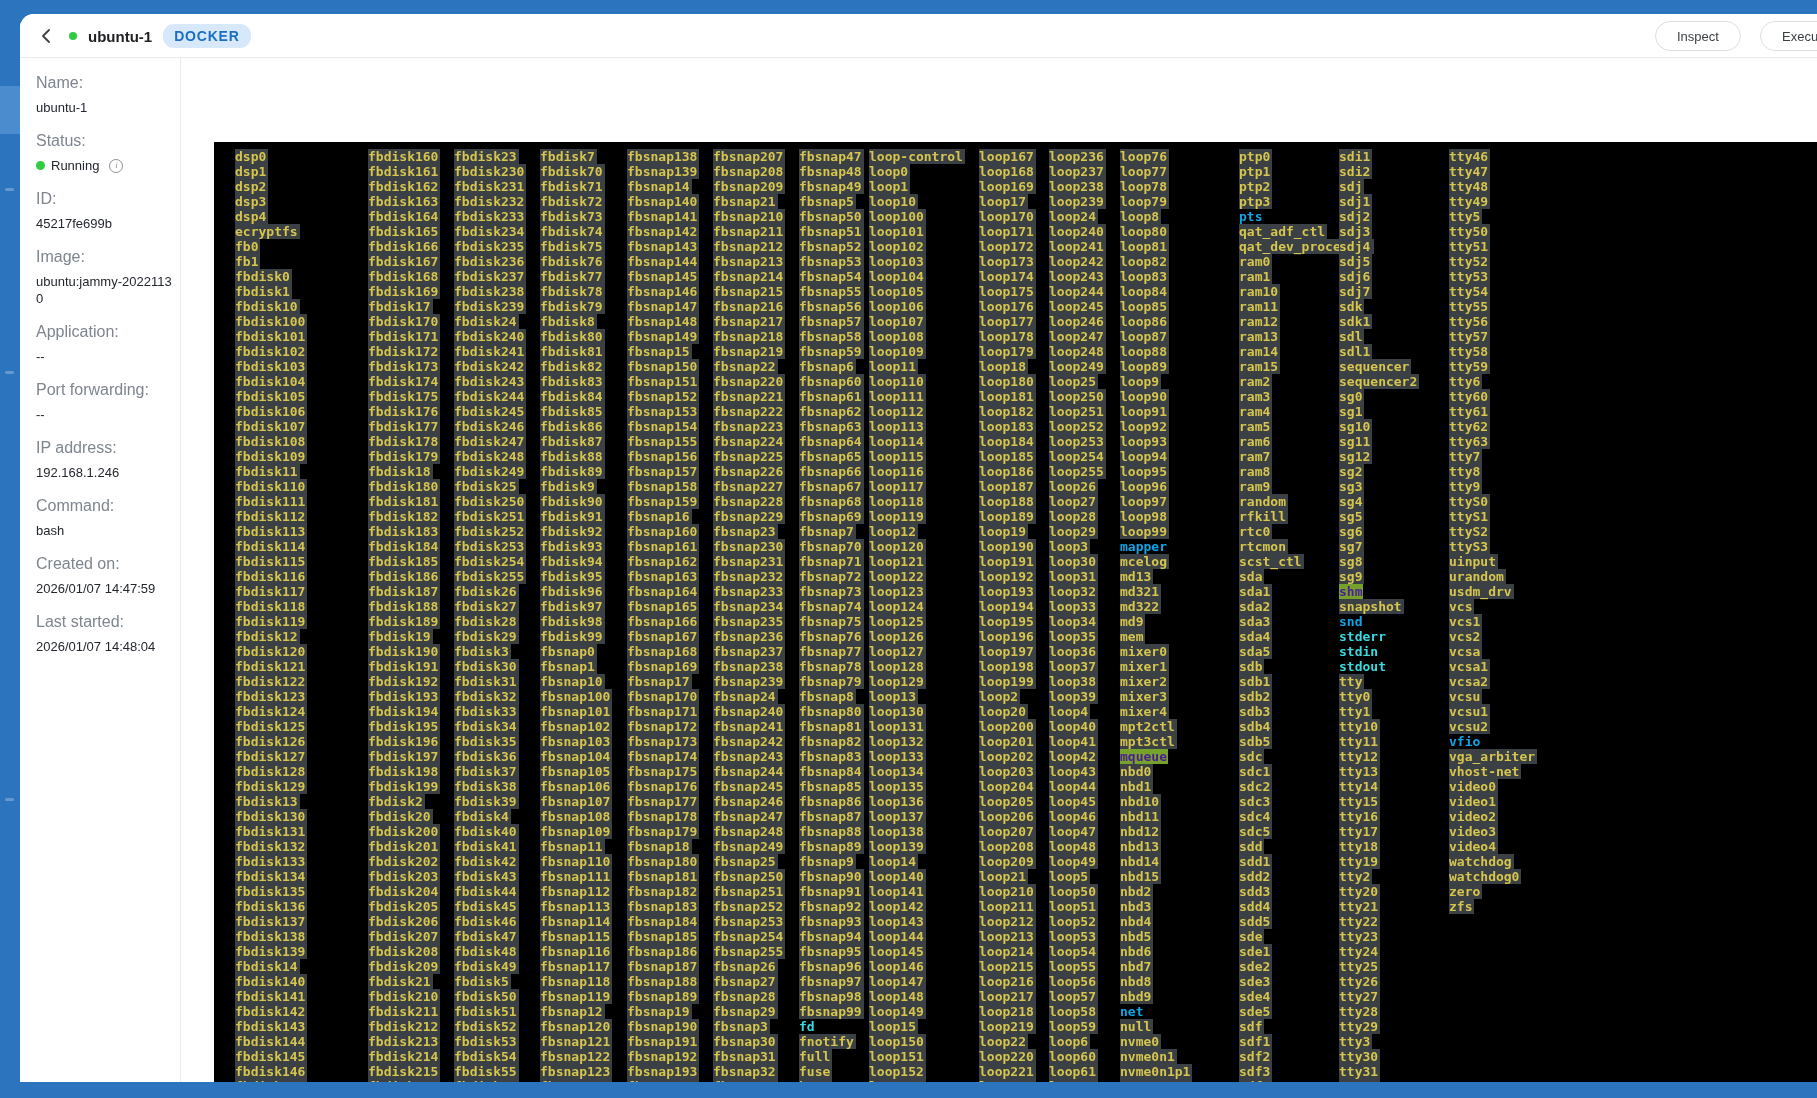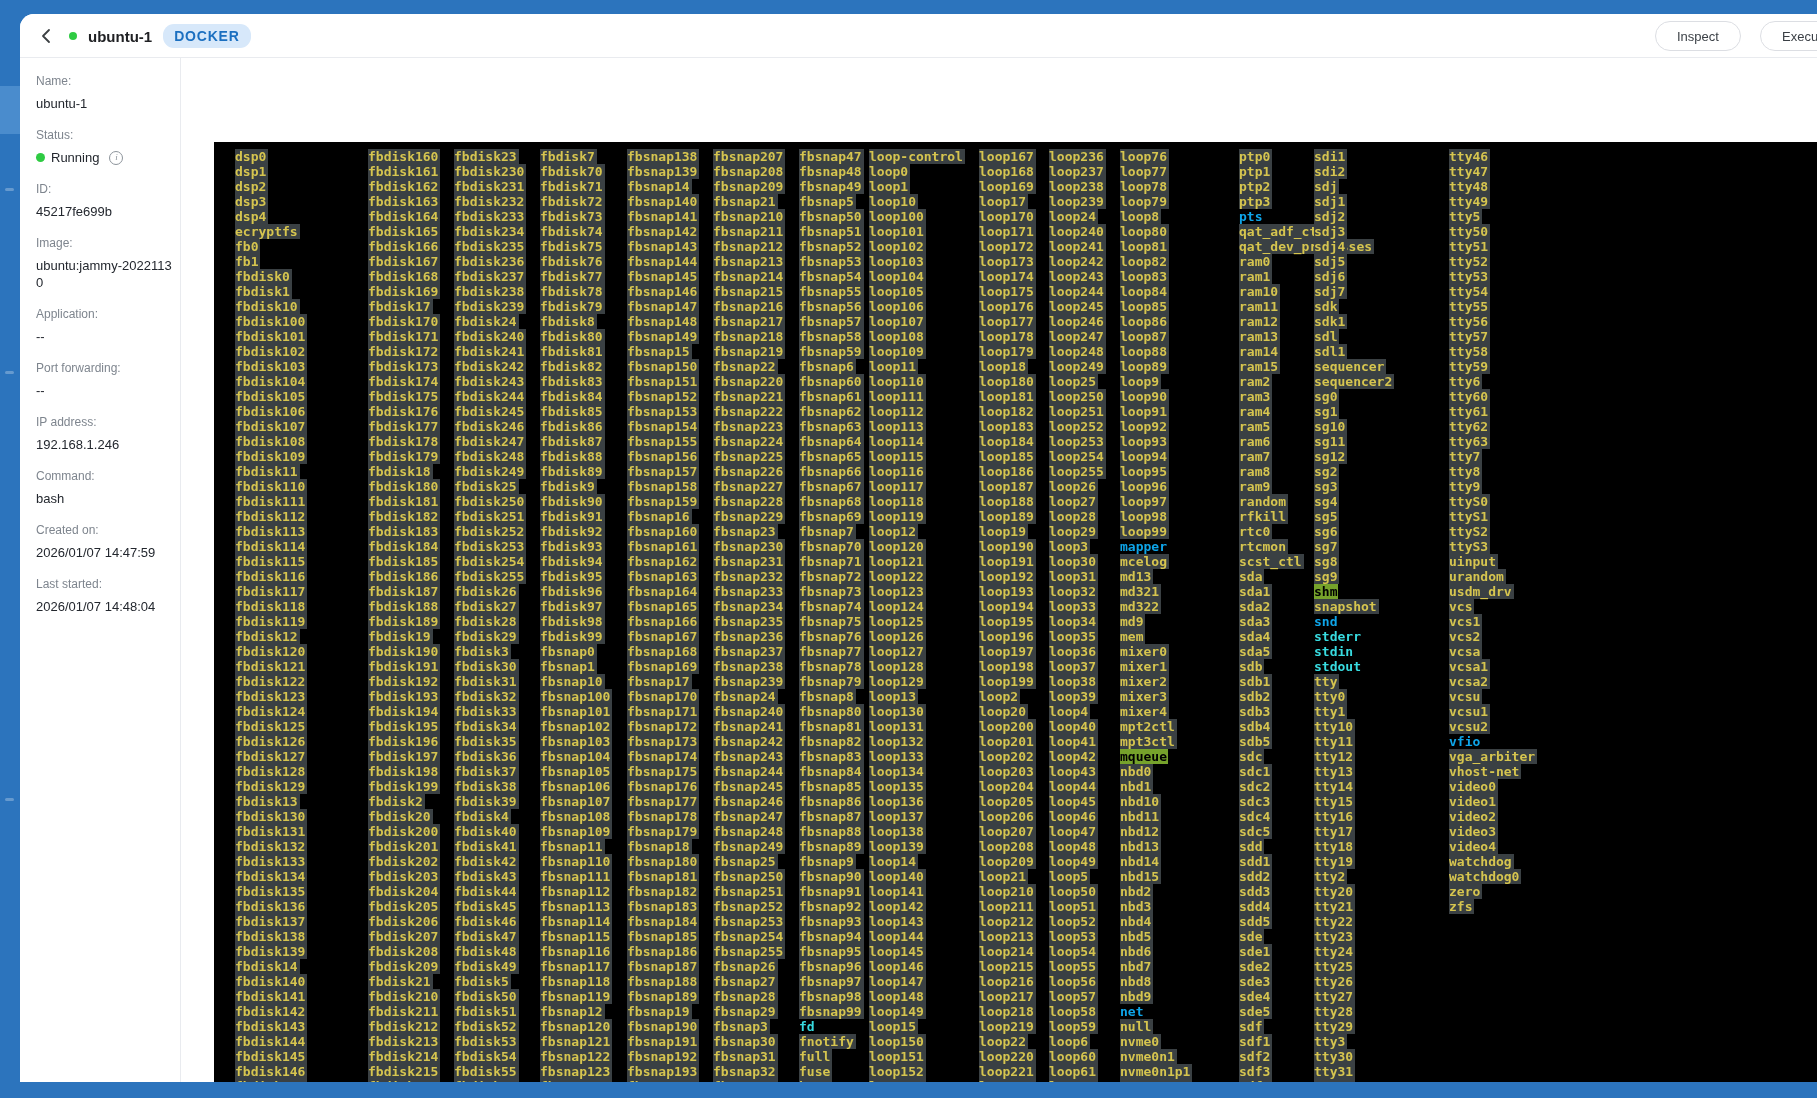--- a/index.html
+++ b/index.html
@@ -21,40 +21,40 @@
   .dot { width:8px; height:8px; border-radius:50%; background:#2fcb43; }
   .title { font-size:15px; font-weight:bold; color:#202124; }
   .badge { background:#d7e8fa; color:#1b6fc0; font-size:14px; font-weight:bold; letter-spacing:.8px; padding:4px 11px; border-radius:11px; }
   .pillbtn { position:absolute; top:7px; height:30px; background:#fff; border:1px solid #dcdee3; border-radius:16px; font-size:13px; color:#3a3f45; padding:0 21px; font-family:"Liberation Sans",sans-serif; cursor:pointer; white-space:nowrap; }
   .btn-inspect { left:1635px; }
   .btn-execute { left:1740px; min-width:112px; text-align:left; }
 
   
   .sidebar { position:absolute; left:0; top:44px; width:161px; bottom:0; background:#fff; border-right:1px solid #e9ebef; padding:16px 8px 16px 16px; }
   .f { margin-bottom:16px; }
-  .f-label { font-size:12px; color:#7e858e; margin-bottom:7px; }
+  .f-label { font-size:16px; color:#7e858e; margin-bottom:7px; }
   .f-value { font-size:13px; color:#23272e; line-height:17px; word-break:break-all; }
   .statusrow { display:flex; align-items:center; gap:6px; }
   .sdot { width:9px; height:9px; border-radius:50%; background:#2fcb43; flex:0 0 auto; }
   .info-i { width:14px; height:14px; border:1.4px solid #8d949b; border-radius:50%; font-size:9px; color:#8d949b; display:inline-flex; align-items:center; justify-content:center; font-family:"Liberation Serif",serif; font-style:italic; margin-left:4px; cursor:pointer; }
 
   
   .tabbar { position:absolute; left:161px; top:44px; right:0; height:42px; background:#f2f3f7; display:flex; padding-left:34px; }
   .tab { height:42px; line-height:42px; padding:0 27px; font-size:13.5px; color:#636b75; cursor:pointer; white-space:nowrap; }
   .tab.active { background:#ffffff; color:#17191d; font-weight:bold; border-radius:8px 8px 0 0; }
 
   
   .term { position:absolute; left:194px; top:128px; right:0; bottom:0; background:#000; overflow:hidden; cursor:text; }
   .tcol { position:absolute; top:6px; }
   .trow { height:15px; line-height:15px; white-space:pre; }
   .ent { font-family:"DejaVu Sans Mono",monospace; font-weight:bold; font-size:13px; }
   .ent.dev { color:#d6c54f; background:#3a4043; padding-right:2px; }
   .ent.dir { color:#0ea5e9; }
   .ent.lnk { color:#38dbe0; }
-  .ent.sticky { color:#000000; background:#76a22b; padding-right:1px; }
+  .ent.sticky { color:#4c1d95; background:#76a22b; padding-right:1px; }
   .prompt { position:absolute; left:21px; top:951px; font-family:"DejaVu Sans Mono",monospace; font-weight:bold; font-size:13px; color:#d3d7cf; white-space:pre; }
 </style>
 </head>
 <body>
 
 <div class="chrome-top"></div>
 <div class="nav-rail">
   <div class="rail-active"></div>
   <div class="rail-dash" style="top:188px"></div>
   <div class="rail-dash" style="top:371px"></div>
@@ -903,21 +903,21 @@
         <div class="trow"><span class="ent dev">sde2</span></div>
         <div class="trow"><span class="ent dev">sde3</span></div>
         <div class="trow"><span class="ent dev">sde4</span></div>
         <div class="trow"><span class="ent dev">sde5</span></div>
         <div class="trow"><span class="ent dev">sdf</span></div>
         <div class="trow"><span class="ent dev">sdf1</span></div>
         <div class="trow"><span class="ent dev">sdf2</span></div>
         <div class="trow"><span class="ent dev">sdf3</span></div>
         <div class="trow"><span class="ent dev">sdf4</span></div>
       </div>
-      <div class="tcol" style="left: 1100px;">
+      <div class="tcol" style="left: 1125px;">
         <div class="trow"><span class="ent dev">sdi1</span></div>
         <div class="trow"><span class="ent dev">sdi2</span></div>
         <div class="trow"><span class="ent dev">sdj</span></div>
         <div class="trow"><span class="ent dev">sdj1</span></div>
         <div class="trow"><span class="ent dev">sdj2</span></div>
         <div class="trow"><span class="ent dev">sdj3</span></div>
         <div class="trow"><span class="ent dev">sdj4</span></div>
         <div class="trow"><span class="ent dev">sdj5</span></div>
         <div class="trow"><span class="ent dev">sdj6</span></div>
         <div class="trow"><span class="ent dev">sdj7</span></div>

